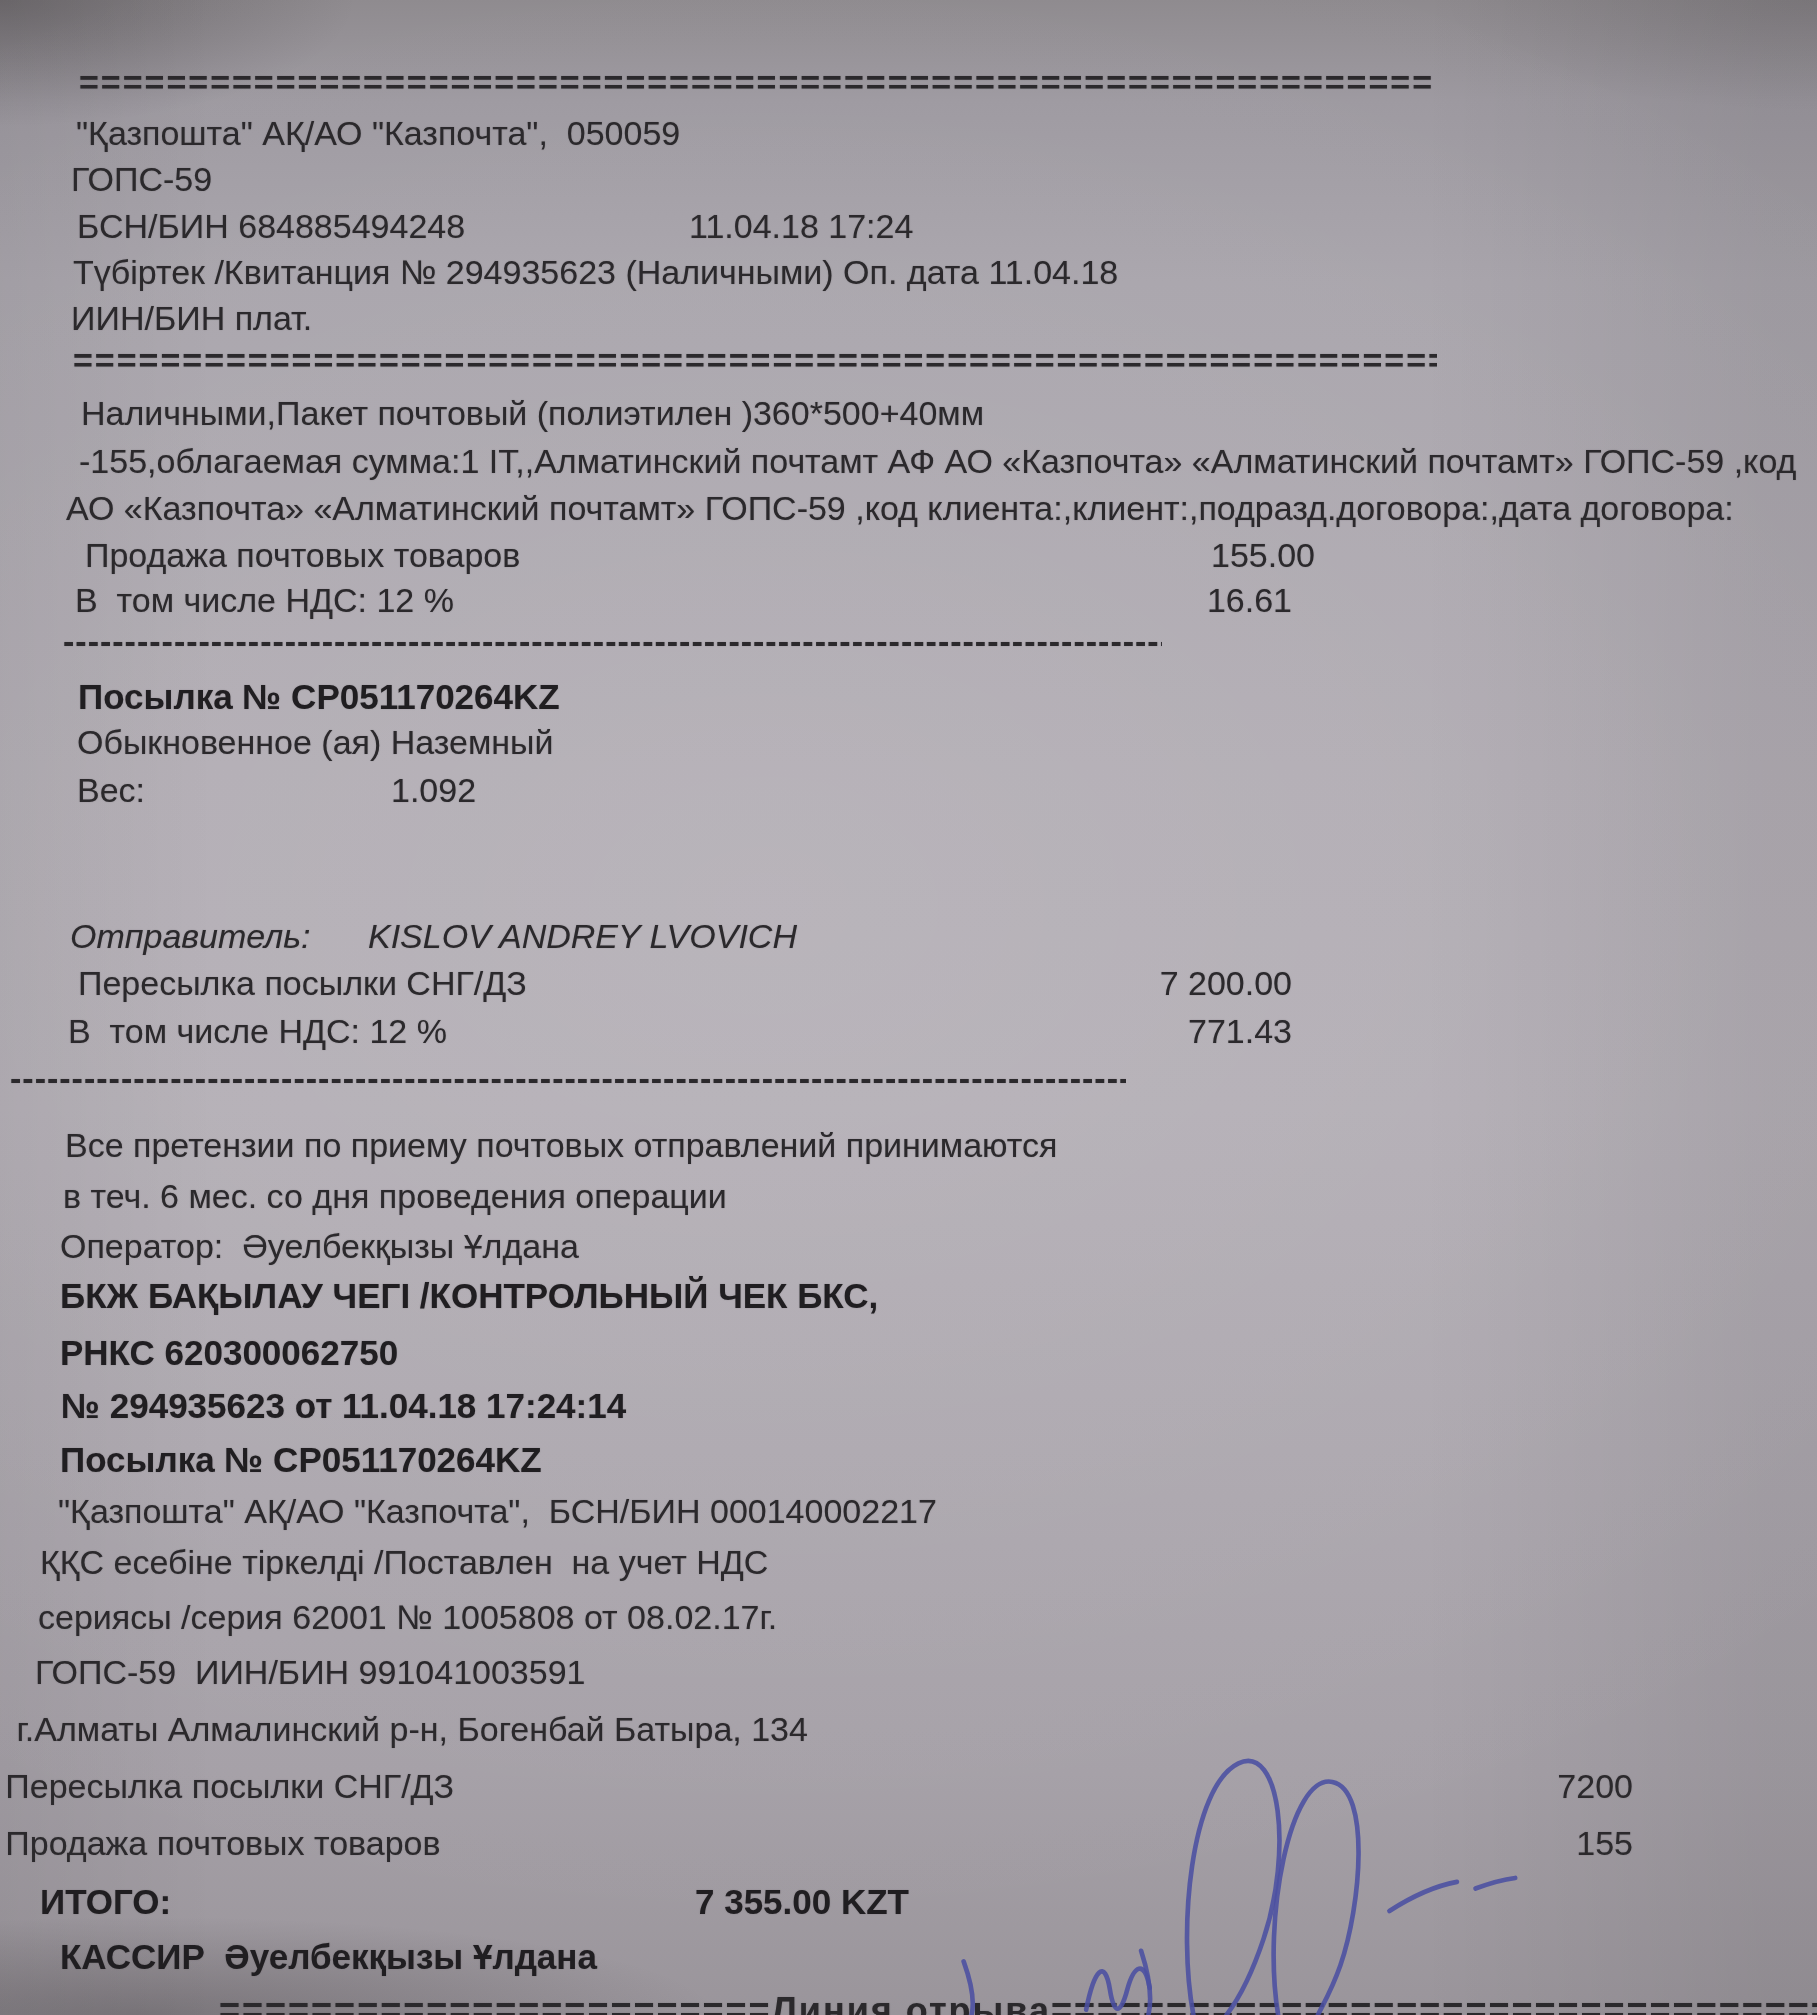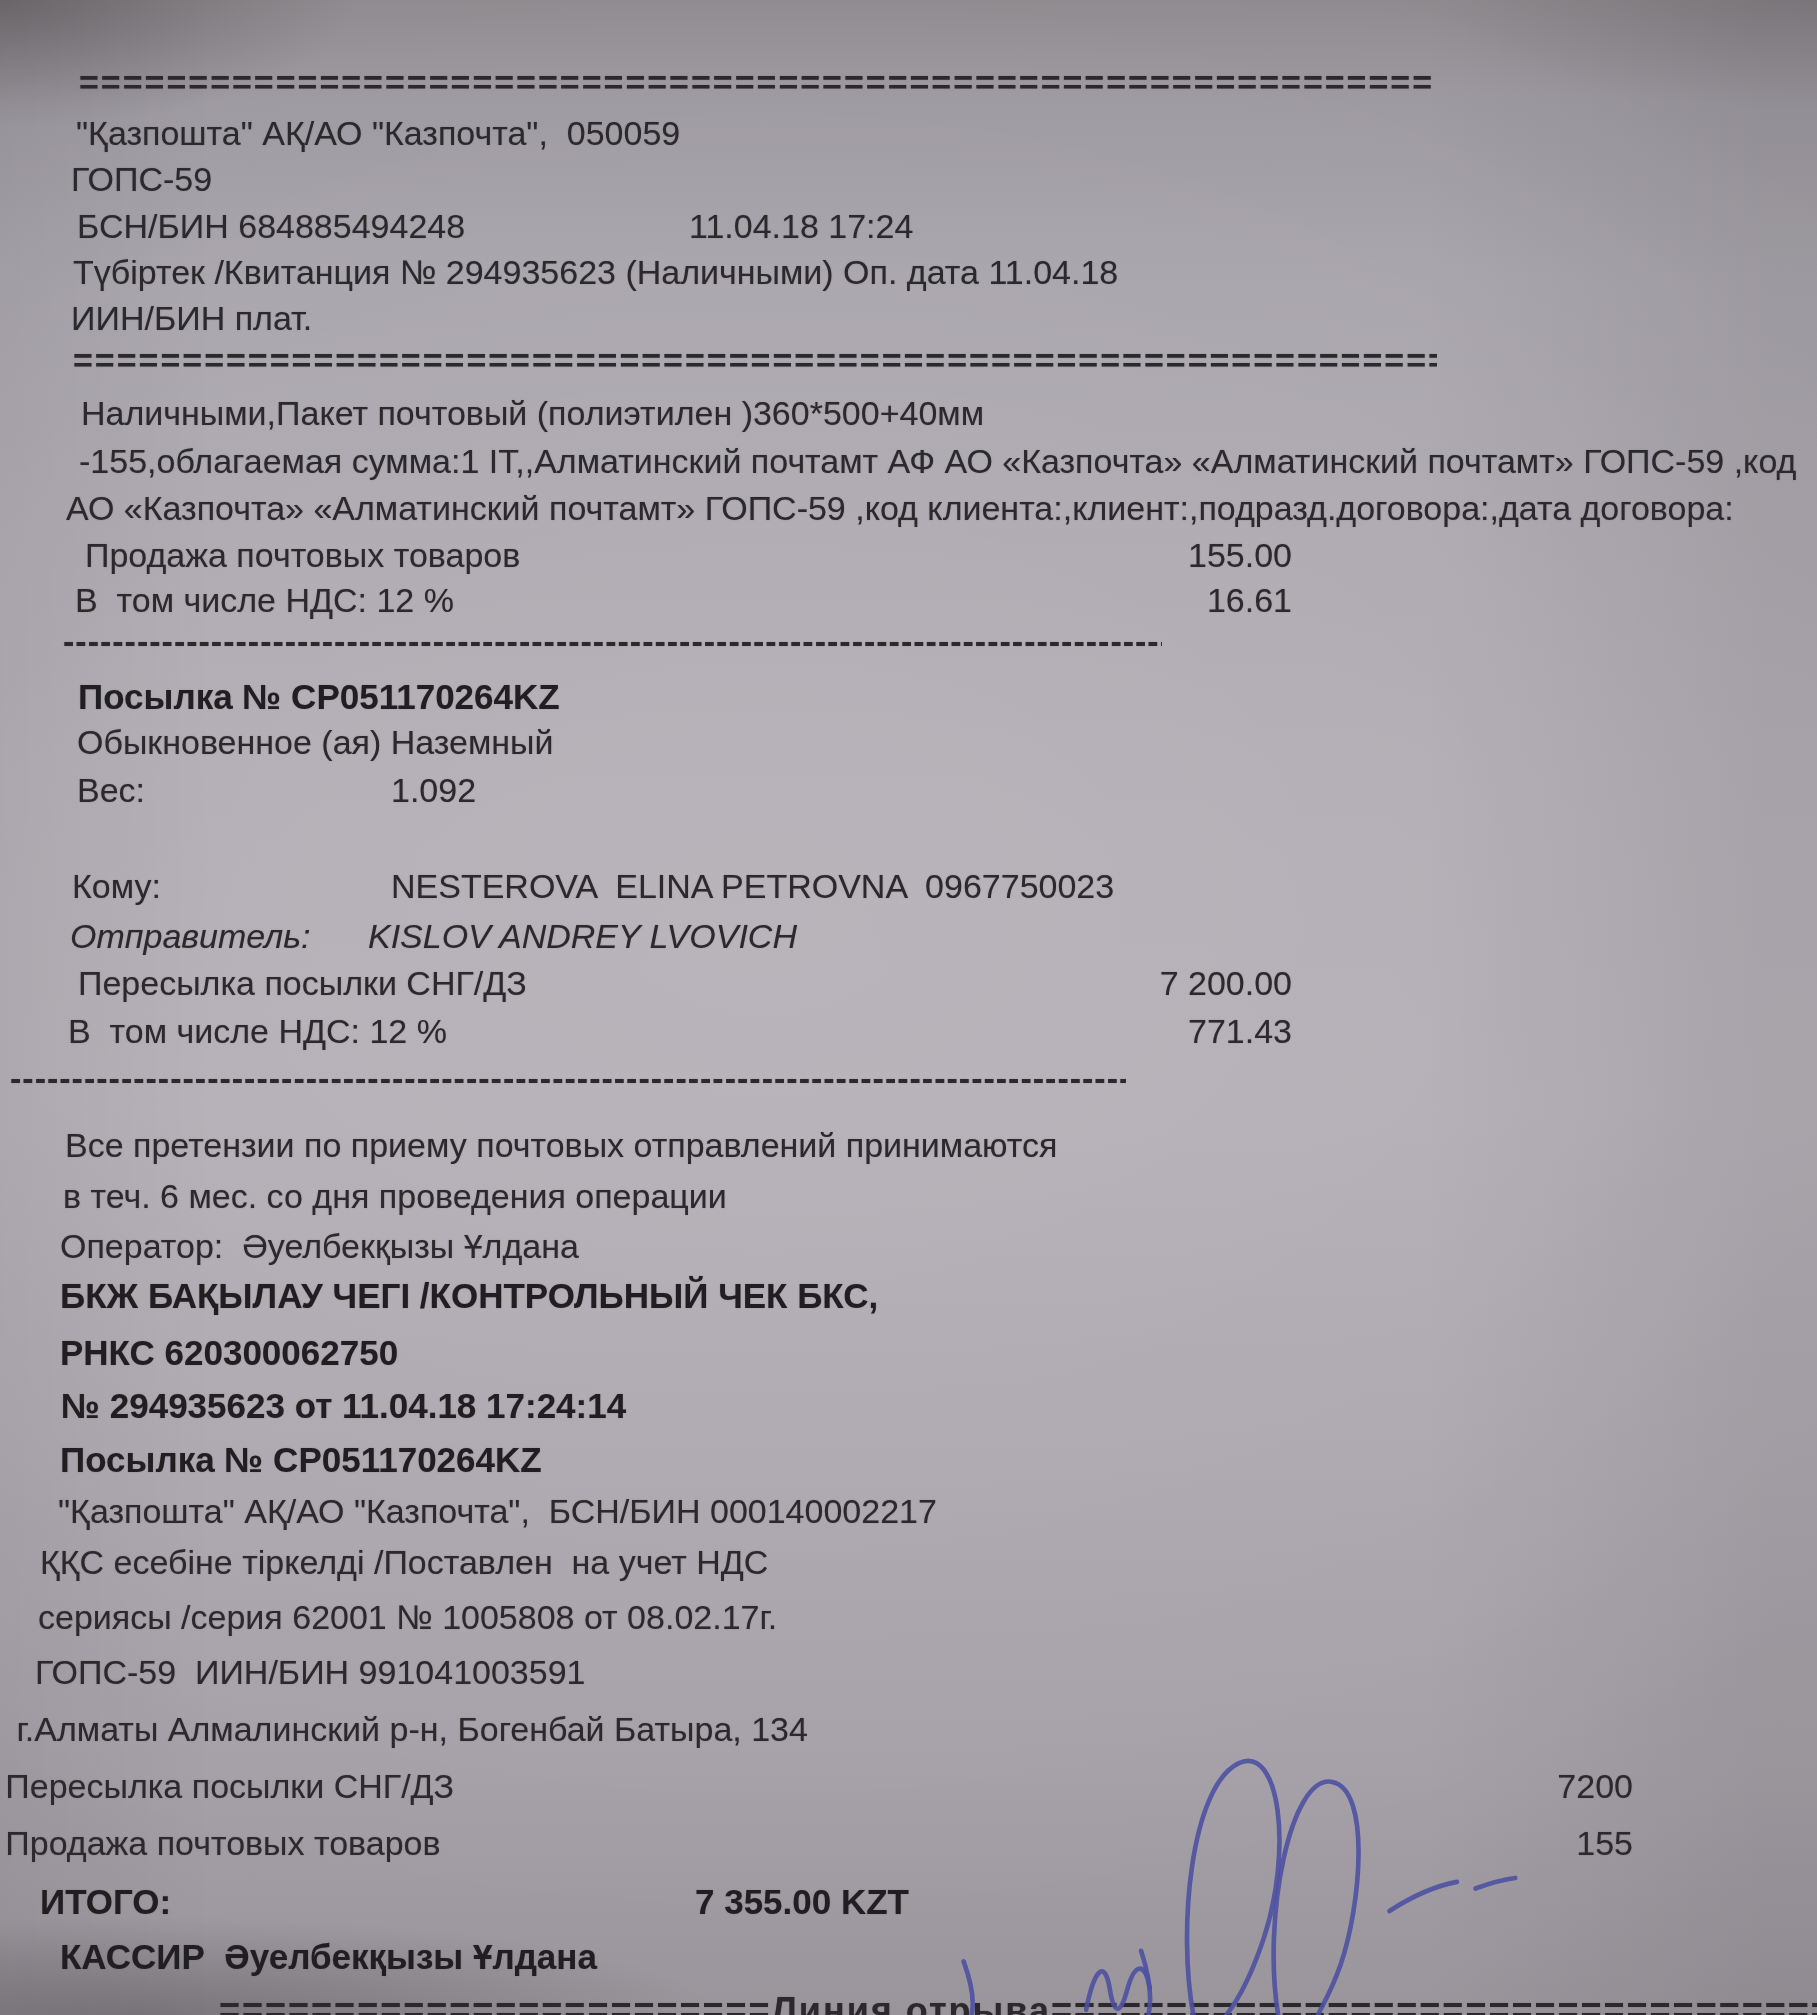--- a/index.html
+++ b/index.html
@@ -102,42 +102,38 @@
         <span class="t" style="left: 81px;">Наличными,Пакет почтовый (полиэтилен )360*500+40мм</span>
       </div>
       <div class="line" style="top: 442px;">
         <span class="t" style="left: 79px;">-155,облагаемая сумма:1 IT,,Алматинский почтамт АФ АО «Казпочта» «Алматинский почтамт» ГОПС-59 ,код</span>
       </div>
       <div class="line" style="top: 489px;">
         <span class="t" style="left: 66px;">АО «Казпочта» «Алматинский почтамт» ГОПС-59 ,код клиента:,клиент:,подразд.договора:,дата договора:</span>
       </div>
       <div class="line" style="top: 536px;">
         <span class="t" style="left: 85px;">Продажа почтовых товаров</span>
-        <span class="v" style="right: 526px;">155.00</span>
+        <span class="v" style="right: 503px;">155.00</span>
       </div>
       <div class="line" style="top: 581px;">
         <span class="t" style="left: 75px;">В  том числе НДС: 12 %</span>
         <span class="v" style="right: 526px;">16.61</span>
       </div>
       <div class="line dash" style="top: 622px;">
         <span class="t" style="left: 63px; width: 1099px;">--------------------------------------------------------------------------------------------------------------</span>
       </div>
       <div class="line bold" style="top: 677px;">
         <span class="t" style="left: 78px;">Посылка № CP051170264KZ</span>
       </div>
       <div class="line" style="top: 723px;">
         <span class="t" style="left: 77px;">Обыкновенное (ая) Наземный</span>
       </div>
       <div class="line" style="top: 771px; padding-left: 7px;">
         <span class="t" style="left: 77px;">Вес:</span>
         <span class="v" style="left: 391px;">1.092</span>
-      </div>
-      <div class="line" style="top: 867px;">
-        <span class="t" style="left: 72px;">Кому:</span>
-        <span class="v" style="left: 391px;">NESTEROVA  ELINA PETROVNA  0967750023</span>
       </div>
       <div class="line" style="top: 917px; font-style: italic;">
         <span class="t" style="left: 70px;">Отправитель:</span>
         <span class="v" style="left: 368px;">KISLOV ANDREY LVOVICH</span>
       </div>
       <div class="line" style="top: 964px;">
         <span class="t" style="left: 78px;">Пересылка посылки СНГ/ДЗ</span>
         <span class="v" style="right: 526px;">7 200.00</span>
       </div>
       <div class="line" style="top: 1012px;">

